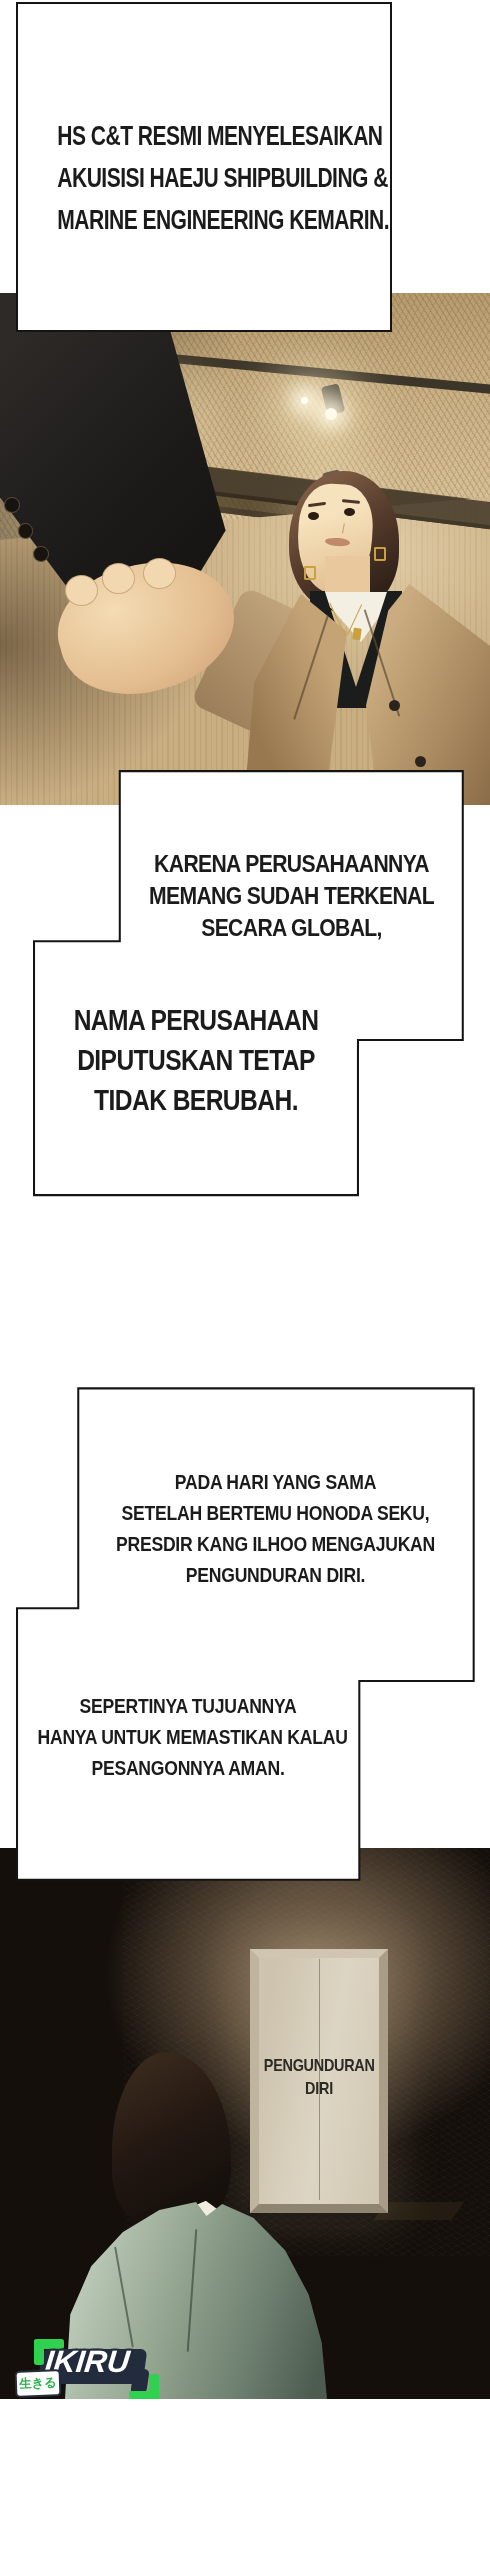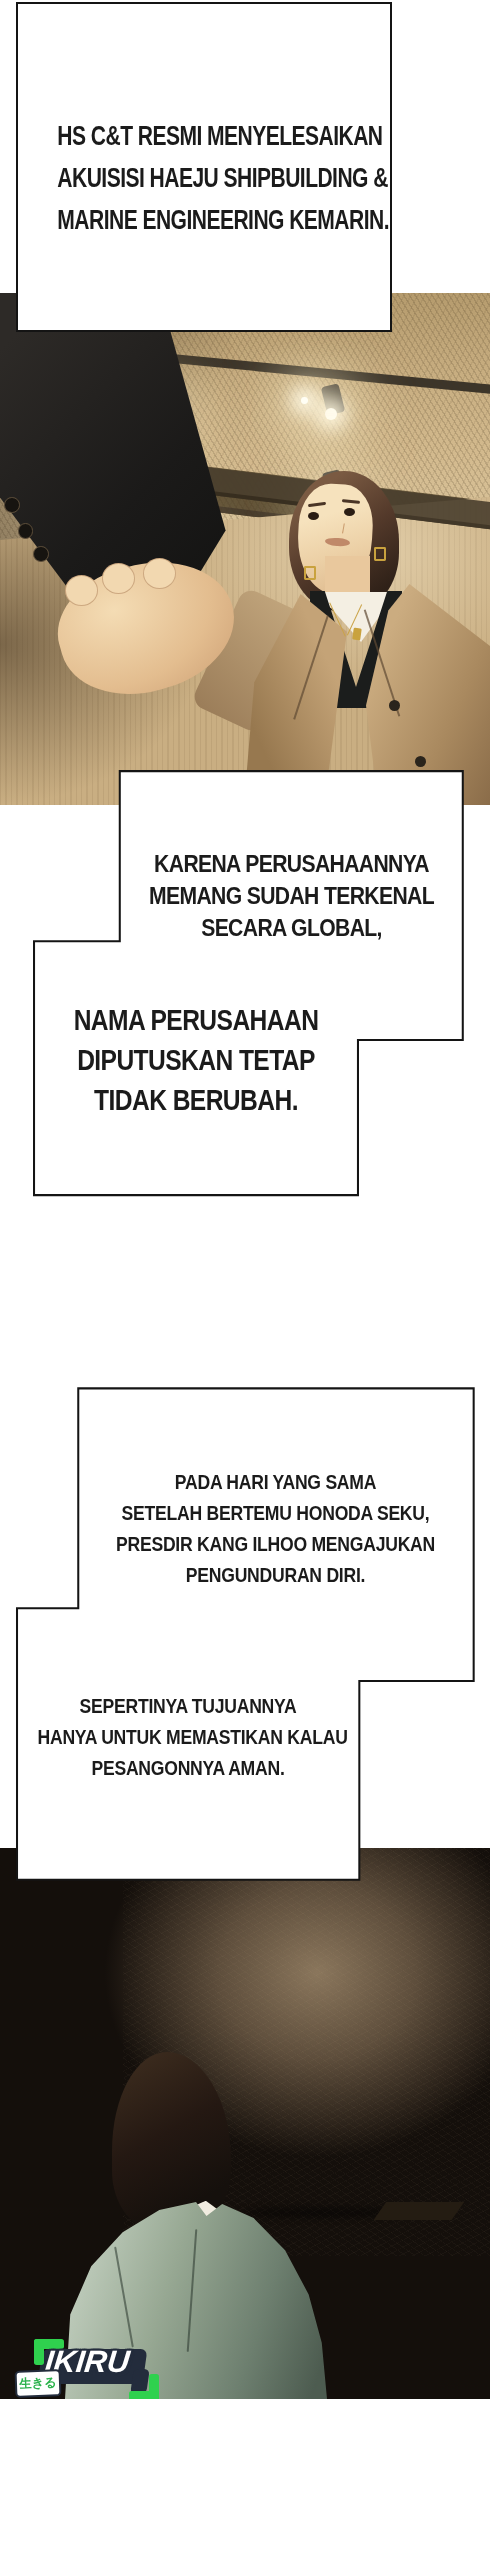--- a/index.html
+++ b/index.html
@@ -192,20 +192,27 @@
     <div class="abs pendant"></div>
     <div class="wbtn" style="left:389px;top:407px;"></div>
     <div class="wbtn" style="left:415px;top:463px;"></div>
   </div>
 
   <div class="abs panel2">
     <div class="abs p2glow"></div>
     <div class="abs crackle"></div>
     <div class="abs door-shadow"></div>
     <div class="abs floor-wedge"></div>
+    <div class="abs door">
+      <div class="door-split"></div>
+      <div class="door-sign">
+        <div>PENGUNDURAN</div>
+        <div>DIRI</div>
+      </div>
+    </div>
     <div class="abs m-hair"></div>
     <div class="abs m-collar"></div>
     <div class="abs m-jacket"></div>
     <div class="seam" style="left:191px;top:381px;height:123px;transform:rotate(4deg);"></div>
     <div class="seam" style="left:123px;top:398px;height:102px;transform:rotate(-10deg);"></div>
 
     <div class="abs logo">
       <div class="logo-plate"></div>
       <div class="logo-tail"></div>
       <div class="gbar" style="left:20.4px;top:0;width:10.2px;height:26px;"></div>

